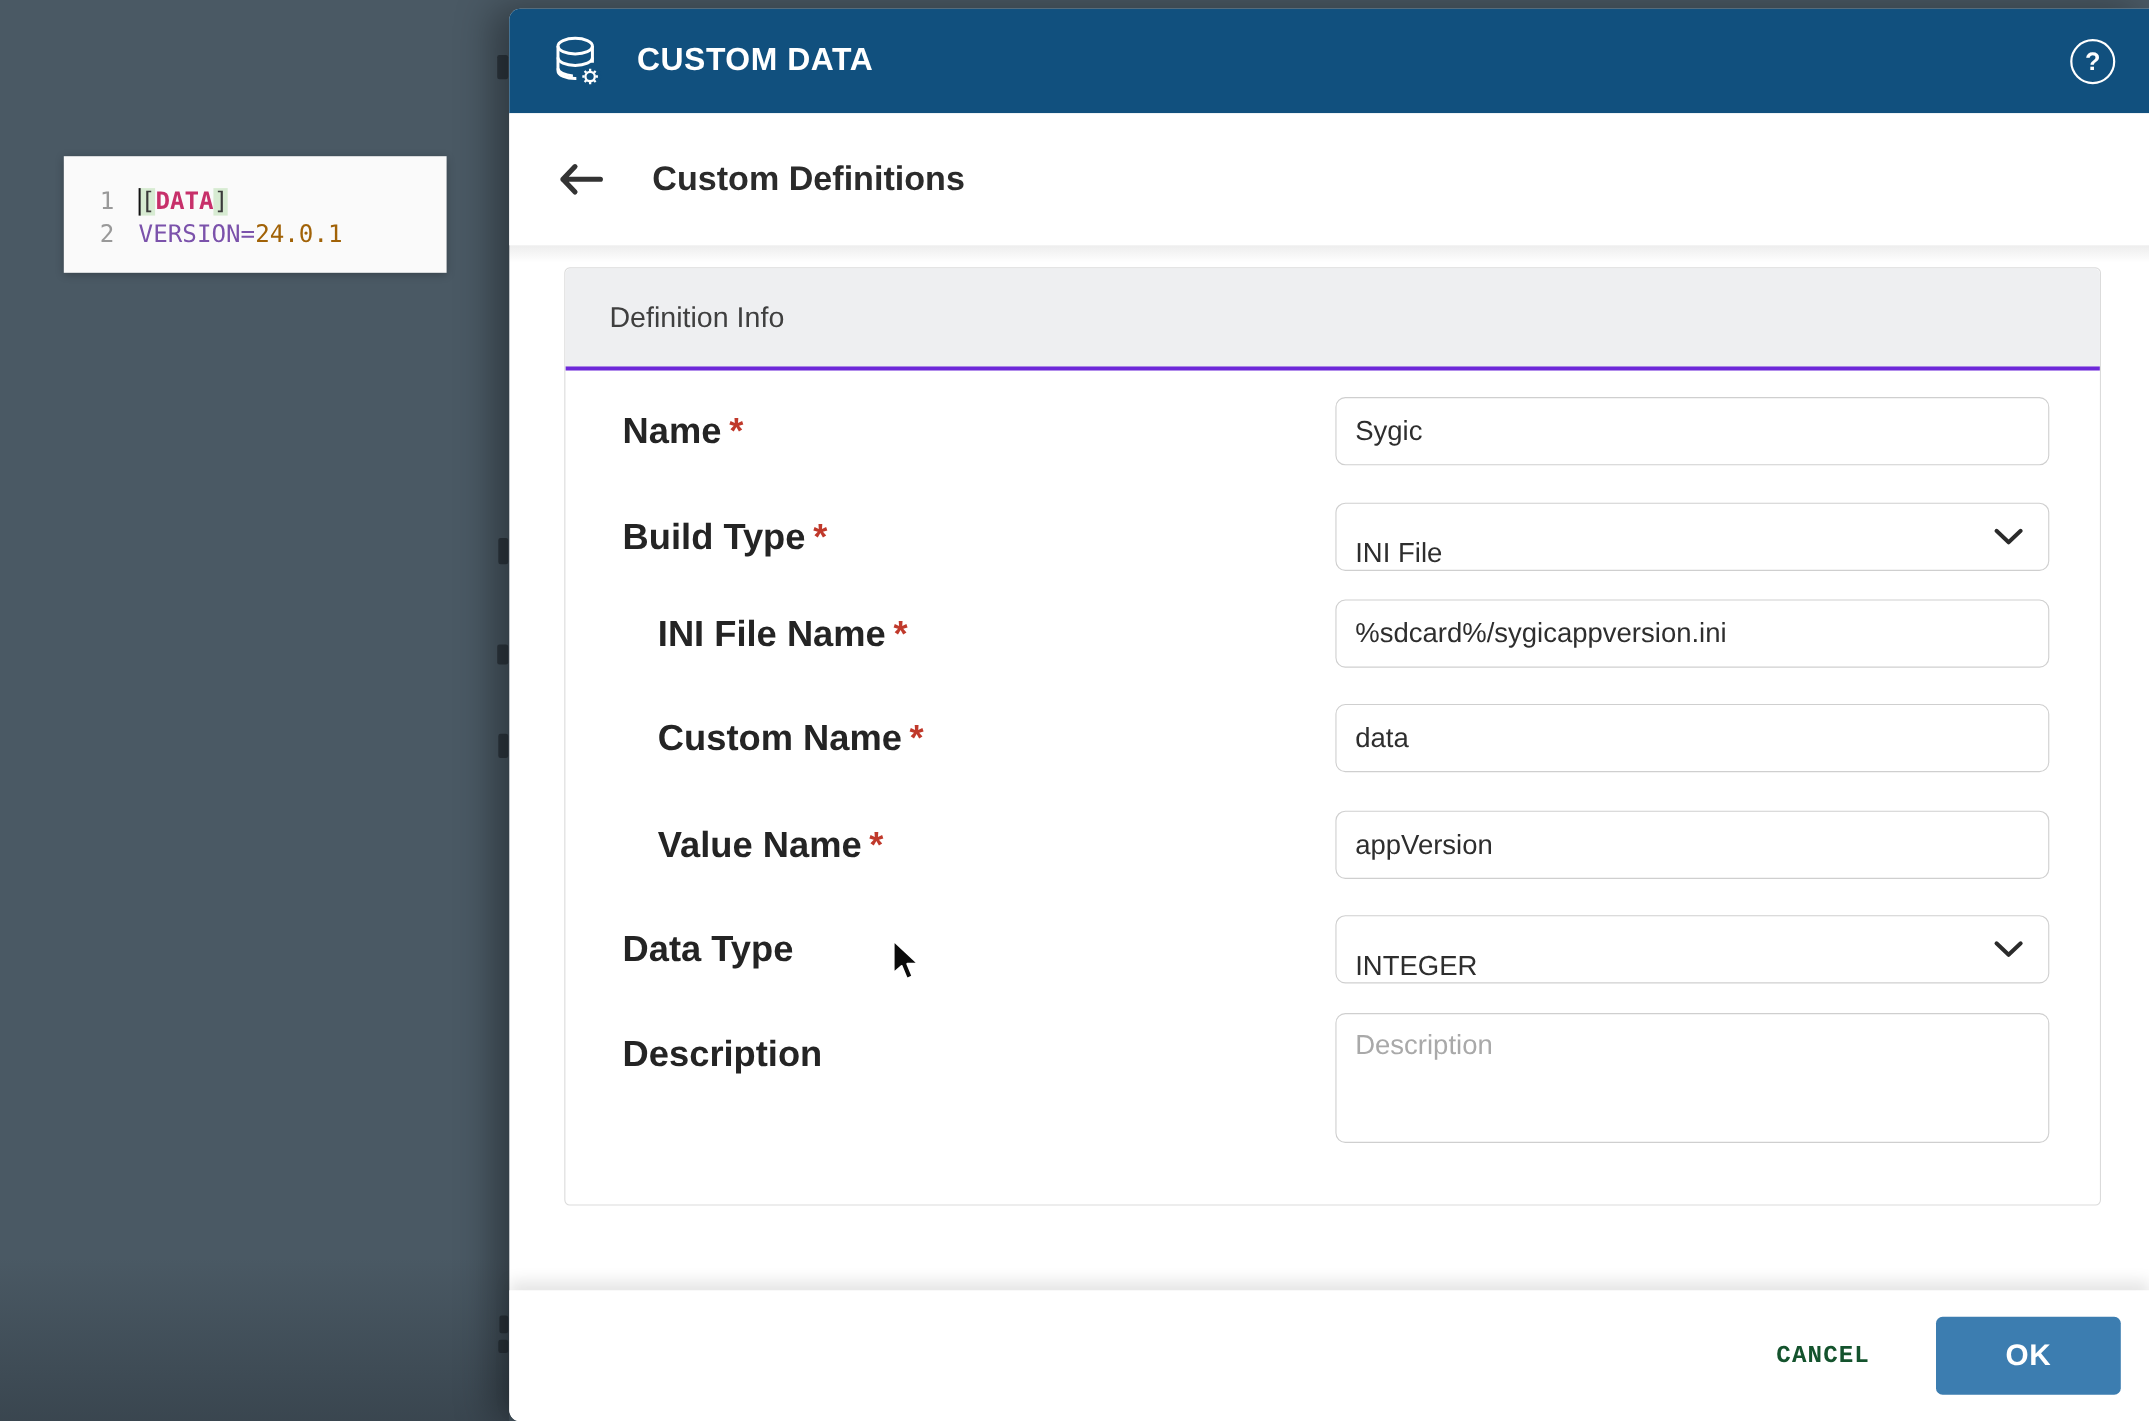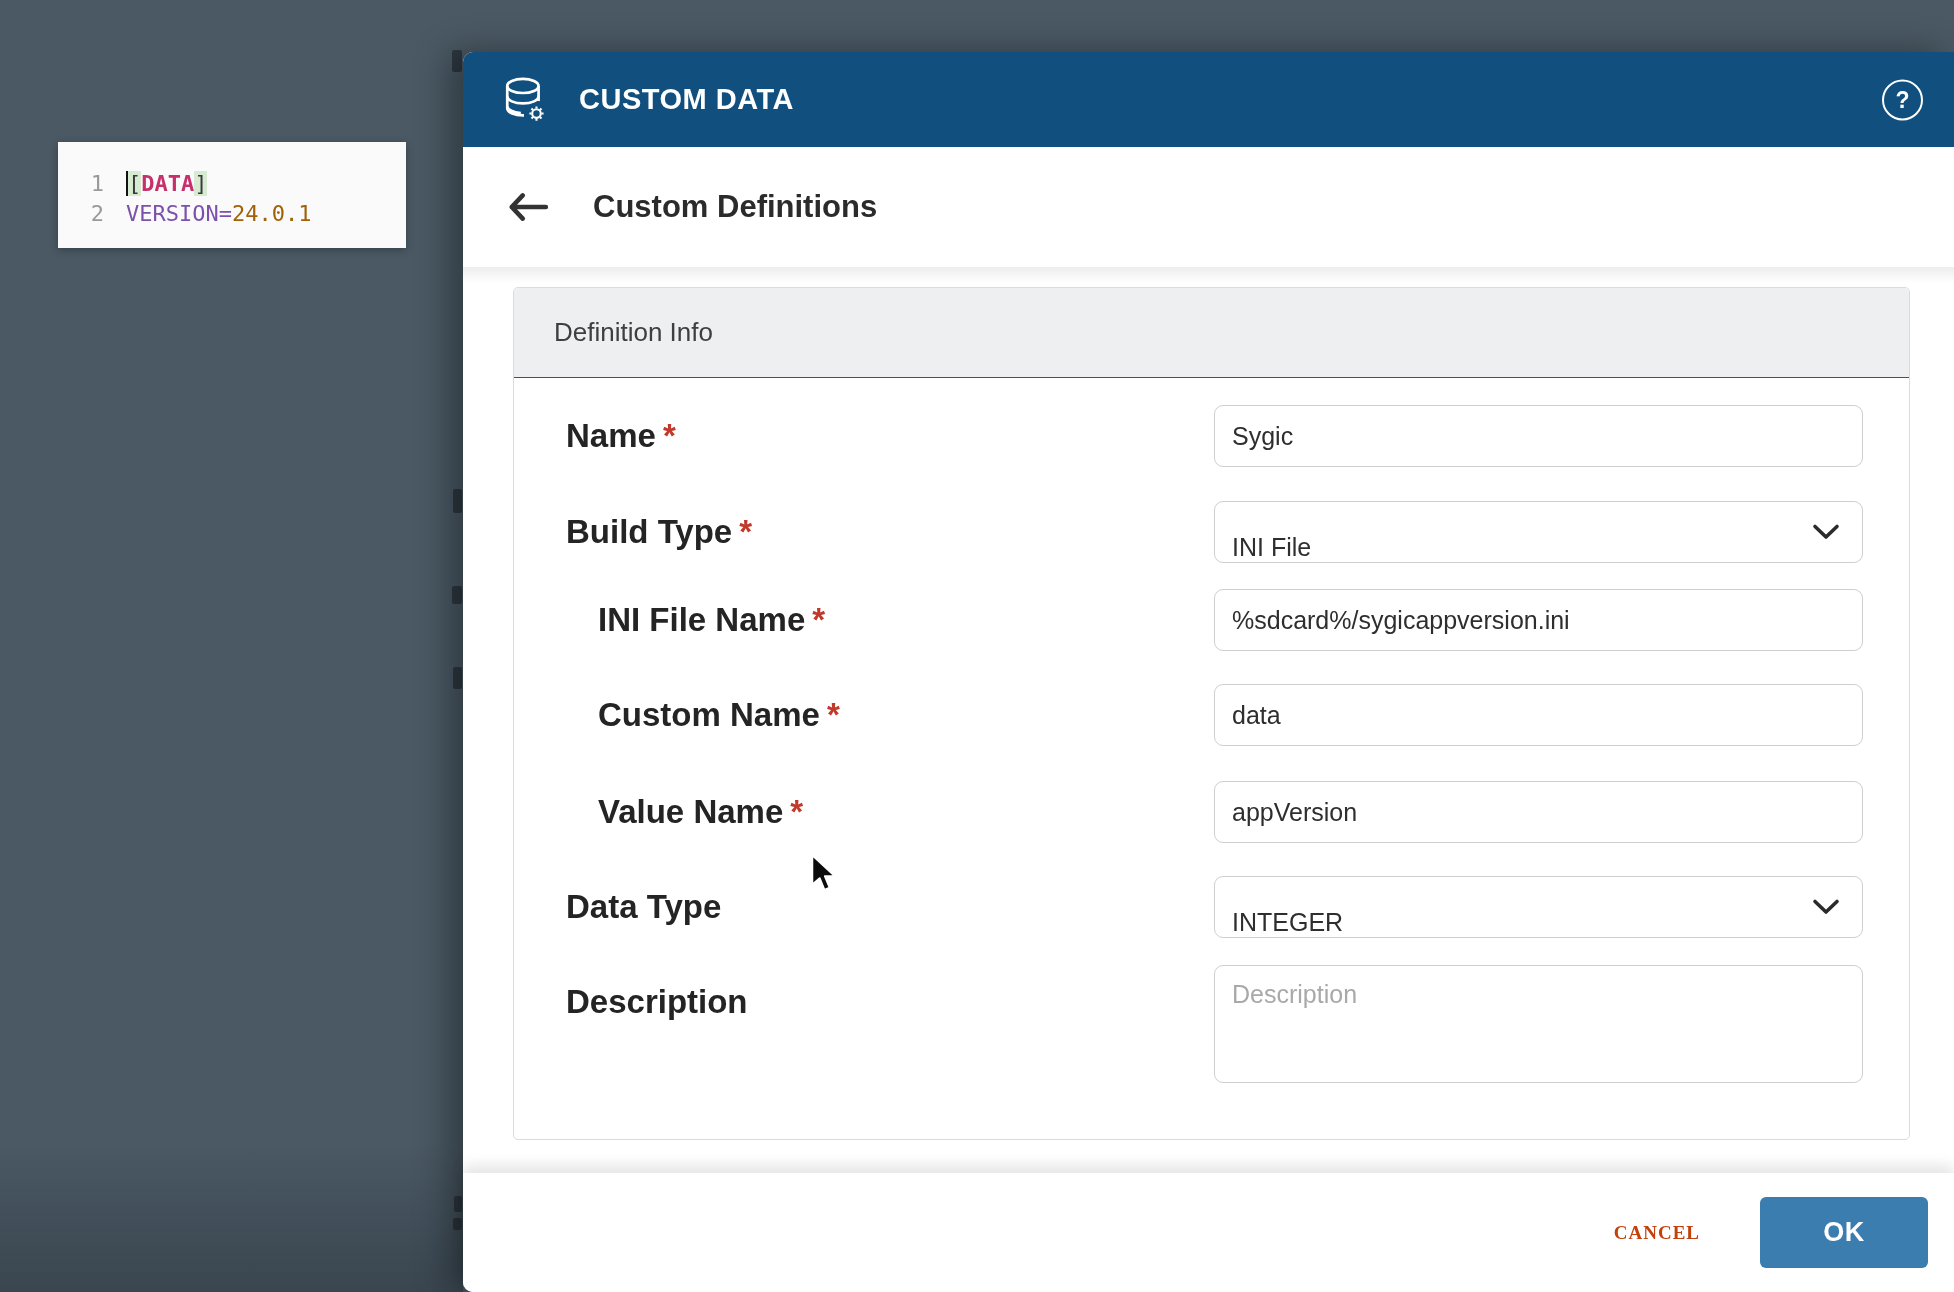--- a/index.html
+++ b/index.html
@@ -25,40 +25,40 @@
   .gutter{width:26px;color:#999;margin-right:22px;text-align:right;flex:none;}
   .caret{width:2px;height:25px;background:#121212;flex:none;}
   .tok-bracket{background:#D7EBD2;color:#3A3A3A;}
   .tok-section{color:#C7306A;font-weight:bold;}
   .tok-key{color:#7B52AB;}
   .tok-eq{color:#7B52AB;}
   .tok-num{color:#a16207;}
 
   
   .modal{position:absolute;left:463px;top:8px;right:0;bottom:0;background:#fff;
-    border-radius:10px 0 0 10px;box-shadow:-14px 0 34px rgba(0,0,0,0.35);margin-top:44px;}
+    border-radius:10px 0 0 10px;box-shadow:-14px 0 34px rgba(0,0,0,0.35);}
   .modal-header{position:absolute;left:0;right:0;top:0;height:95px;background:#11507E;
     border-radius:10px 0 0 0;display:flex;align-items:center;}
   .db-icon{margin-left:39px;flex:none;}
   .modal-title{color:#fff;font-size:29px;font-weight:700;letter-spacing:.5px;margin-left:31px;}
   .help-btn{position:absolute;right:31px;top:50%;transform:translateY(-50%);
     width:37px;height:37px;border:2.5px solid #fff;border-radius:50%;
     color:#fff;font-size:23px;font-weight:700;display:flex;align-items:center;justify-content:center;
     cursor:pointer;}
   .subheader{position:absolute;left:0;right:0;top:95px;height:120px;background:#fff;
     display:flex;align-items:center;}
   .back-btn{margin-left:44px;width:42px;height:30px;flex:none;cursor:pointer;}
   .subheader-title{font-size:31px;font-weight:700;color:#2B2B2B;margin-left:44px;}
   .scroll-shadow{position:absolute;left:0;right:0;top:215px;height:16px;
     background:linear-gradient(180deg,rgba(0,0,0,0.07),rgba(0,0,0,0));}
 
   
   .panel{position:absolute;left:50px;top:235px;width:1397px;height:853px;
     border:1px solid #DBDBDB;border-radius:5px;background:#fff;box-sizing:border-box;}
-  .panel-head{height:89px;background:#EEEFF1;border-bottom:1px solid #6d28d9;
+  .panel-head{height:89px;background:#EEEFF1;border-bottom:4px solid #6d28d9;
     border-radius:5px 5px 0 0;display:flex;align-items:center;padding-left:40px;}
   .panel-title{font-size:26px;font-weight:400;color:#3F3F3F;}
 
   .form-row{position:absolute;left:0;right:0;height:62px;}
   .fld-label{position:absolute;left:52px;top:50%;transform:translateY(-50%);
     font-size:33px;font-weight:700;color:#242424;white-space:nowrap;}
   .fld-label.indent{left:84px;}
   .req{color:#C0392B;margin-left:7px;}
   .ctl{position:absolute;left:700px;top:0;width:649px;height:62px;box-sizing:border-box;}
   input.tbox{width:100%;height:100%;box-sizing:border-box;border:1.5px solid #CFCFCF;
@@ -71,23 +71,23 @@
   textarea.tarea{width:100%;box-sizing:border-box;height:118px;border:1.5px solid #CFCFCF;
     border-radius:9px;font-family:"Liberation Sans",sans-serif;font-size:25px;color:#2E2E2E;
     padding:14px 17px;resize:none;outline:none;}
   textarea.tarea::placeholder{color:#A9A9A9;}
   .desc-label{transform:none;top:18px;}
 
   
   .modal-footer{position:absolute;left:0;right:0;bottom:0;height:119px;background:#fff;
     border-radius:0 0 0 10px;box-shadow:0 -8px 14px rgba(0,0,0,0.10);
     display:flex;align-items:center;justify-content:flex-end;}
-  .cancel-btn{font-size:19px;font-weight:700;color:#c2410c;letter-spacing:1px;
+  .cancel-btn{font-size:22px;font-weight:700;color:#14532d;letter-spacing:1px;
     background:none;border:none;cursor:pointer;margin-right:46px;
-    font-family:Liberation Serif, serif;padding:10px 14px;}
+    font-family:Liberation Mono, monospace;padding:10px 14px;}
   .ok-btn{width:168px;height:71px;margin-right:26px;background:#3C7DB0;border:none;
     border-radius:6px;color:#fff;font-size:27px;font-weight:700;letter-spacing:.5px;
     cursor:pointer;font-family:"Liberation Sans",sans-serif;}
 
   .mouse-cursor{position:absolute;left:810px;top:854px;z-index:50;pointer-events:none;}
 </style>
 </head>
 <body>
 
 <div class="scrim-shade"></div>

